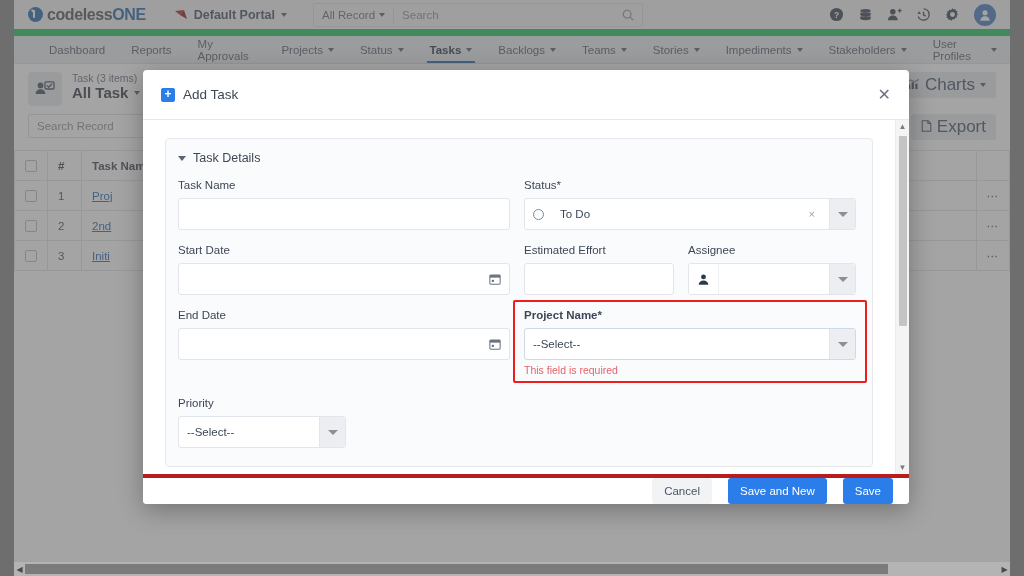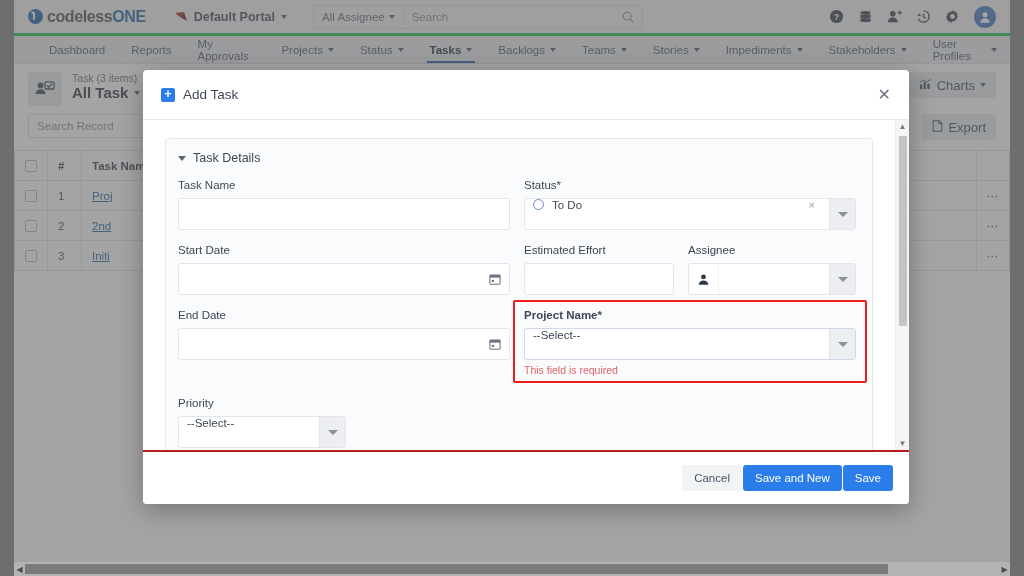--- a/index.html
+++ b/index.html
@@ -18,21 +18,21 @@
     position:absolute; left:14px; top:0; right:14px; bottom:14px;
     background:#fff; overflow:hidden;
   }
 
   
   #dim { position:absolute; inset:0; background:rgba(90,90,90,0.55); z-index:40; }
 
   
   .topbar {
     position:relative; height:36px; background:#f3f4f6;
-    border-bottom:3px solid #22c55e; display:flex; align-items:center;
+    border-bottom:7px solid #22c55e; display:flex; align-items:center;
     padding:0 10px; z-index:5;
   }
   .logo { display:flex; align-items:center; gap:4px; margin-left:4px; }
   .logo-mark {
     width:15px; height:15px; border-radius:50%;
     background:#2b6cb0; position:relative; flex:none;
   }
   .logo-mark::after{
     content:""; position:absolute; left:5px; top:3px; width:2px; height:8px;
     background:#fff; border-radius:1px;
@@ -95,21 +95,21 @@
   .listhead { position:relative; display:flex; align-items:flex-start; padding:8px 14px 0 14px; z-index:1;}
   .listicon {
     width:34px;height:34px;border-radius:4px;background:#e7eaee;
     display:flex;align-items:center;justify-content:center;margin-right:10px;color:#4a5568;
   }
   .lh-sub { font-size:10.5px; color:#6b7280; }
   .lh-title { font-size:15px; font-weight:bold; color:#39404d; display:flex; align-items:center; gap:6px;}
   .rtbtns { margin-left:auto; display:flex; gap:8px; }
   .tbtn {
     height:26px; background:#e7eaee; border-radius:3px; display:flex;
-    align-items:center; gap:5px; padding:0 10px; font-size:13px; color:#4a5568;
+    align-items:center; gap:5px; padding:0 10px; font-size:17px; color:#4a5568;
   }
   .searchrec {
     margin:8px 14px 0 14px; height:24px; border:1px solid #dcdfe3;
     border-radius:2px; background:#fff; display:flex; align-items:center;
     padding:0 8px; font-size:11.5px; color:#8d9299; width:170px;
   }
   .exportrow { position:relative; display:flex; padding:0 14px; margin-top:-24px; justify-content:flex-end; z-index:1;}
 
   
   table.grid { width:100%; border-collapse:collapse; margin-top:10px; }
@@ -173,21 +173,21 @@
     border-radius:0 3px 3px 0;
   }
   .ddcaret {
     width:0;height:0;border-left:5px solid transparent;
     border-right:5px solid transparent;border-top:5px solid #8a9099;
   }
   .combo {
     display:flex; align-items:stretch; height:32px; border:1px solid #e2e5e9;
     border-radius:3px; background:#fff; overflow:hidden;
   }
-  .combo .field { flex:1; display:flex; padding:0 8px; gap:8px; font-size:11.5px; min-width:0;}
+  .combo .field { flex:1; display:flex; align-items:center; padding:0 8px; gap:16px; font-size:11.5px; min-width:0;}
   .radio-o { width:11px;height:11px;border:1.4px solid #6b8cc0;border-radius:50%; flex:none;}
   .clearx { color:#9aa0a8; font-size:11px; margin-left:auto; padding-right:6px; }
   .userbox {
     width:30px; background:#fff; display:flex; align-items:center;
     justify-content:center; flex:none; border-right:1px solid #eef0f2;
   }
   .combo.short { width:168px; }
 
   
   .hl {
@@ -204,22 +204,22 @@
     background:#f4f4f4; border-left:1px solid #ececec;
     display:flex; flex-direction:column; align-items:center; justify-content:space-between;
   }
   .mscroll .arw { font-size:8px; color:#7a7a7a; padding:2px 0; }
   .mthumb {
     position:absolute; top:16px; left:3px; width:8px; height:190px;
     background:#c4c4c4; border-radius:1px;
   }
 
   .modal-foot {
-    height:54px; flex:none; border-top:2px solid #b91c1c; background:#fff;
-    display:flex; align-items:center; justify-content:flex-end; gap:1px; padding:0 16px;
+    height:30px; flex:none; border-top:4px solid #b91c1c; background:#fff;
+    display:flex; align-items:center; justify-content:flex-end; gap:16px; padding:0 16px;
   }
   .btn { height:26px; border-radius:3px; padding:0 12px; font-size:11.5px;
          display:flex; align-items:center; border:0; cursor:pointer; font-family:inherit;}
   .btn-sec { background:#f2f3f5; color:#4a5568; }
   .btn-pri { background:#2b7de9; color:#fff; }
 
   
   #hscroll {
     position:absolute; left:14px; right:14px; bottom:0; height:14px;
     background:#b4b4b4; z-index:70; display:flex; align-items:center;
@@ -248,21 +248,21 @@
               <path d="M1 2 L10 1 L6 6 Z" fill="#b03030"></path>
               <path d="M6 6 L10 1 L13 10 Z" fill="#8c2525"></path>
             </svg>
         </span>
         <span class="portal-label">Default Portal</span>
         <span class="caret"></span>
       </div>
 
       <div class="searchwrap">
         <span class="objsel">
-          <span>All Assignee</span>
+          <span>All Record</span>
           <span class="caret"></span>
         </span>
         <span class="objdiv"></span>
         <input class="searchinput" value="" placeholder="Search" style="">
         <span class="mag">
           <svg width="12" height="12" viewBox="0 0 14 14">
               <circle cx="6" cy="6" r="4.5" fill="none" stroke="#8d9299" stroke-width="1.3"></circle>
               <line x1="9.4" y1="9.4" x2="13" y2="13" stroke="#8d9299" stroke-width="1.3"></line>
             </svg>
         </span>

